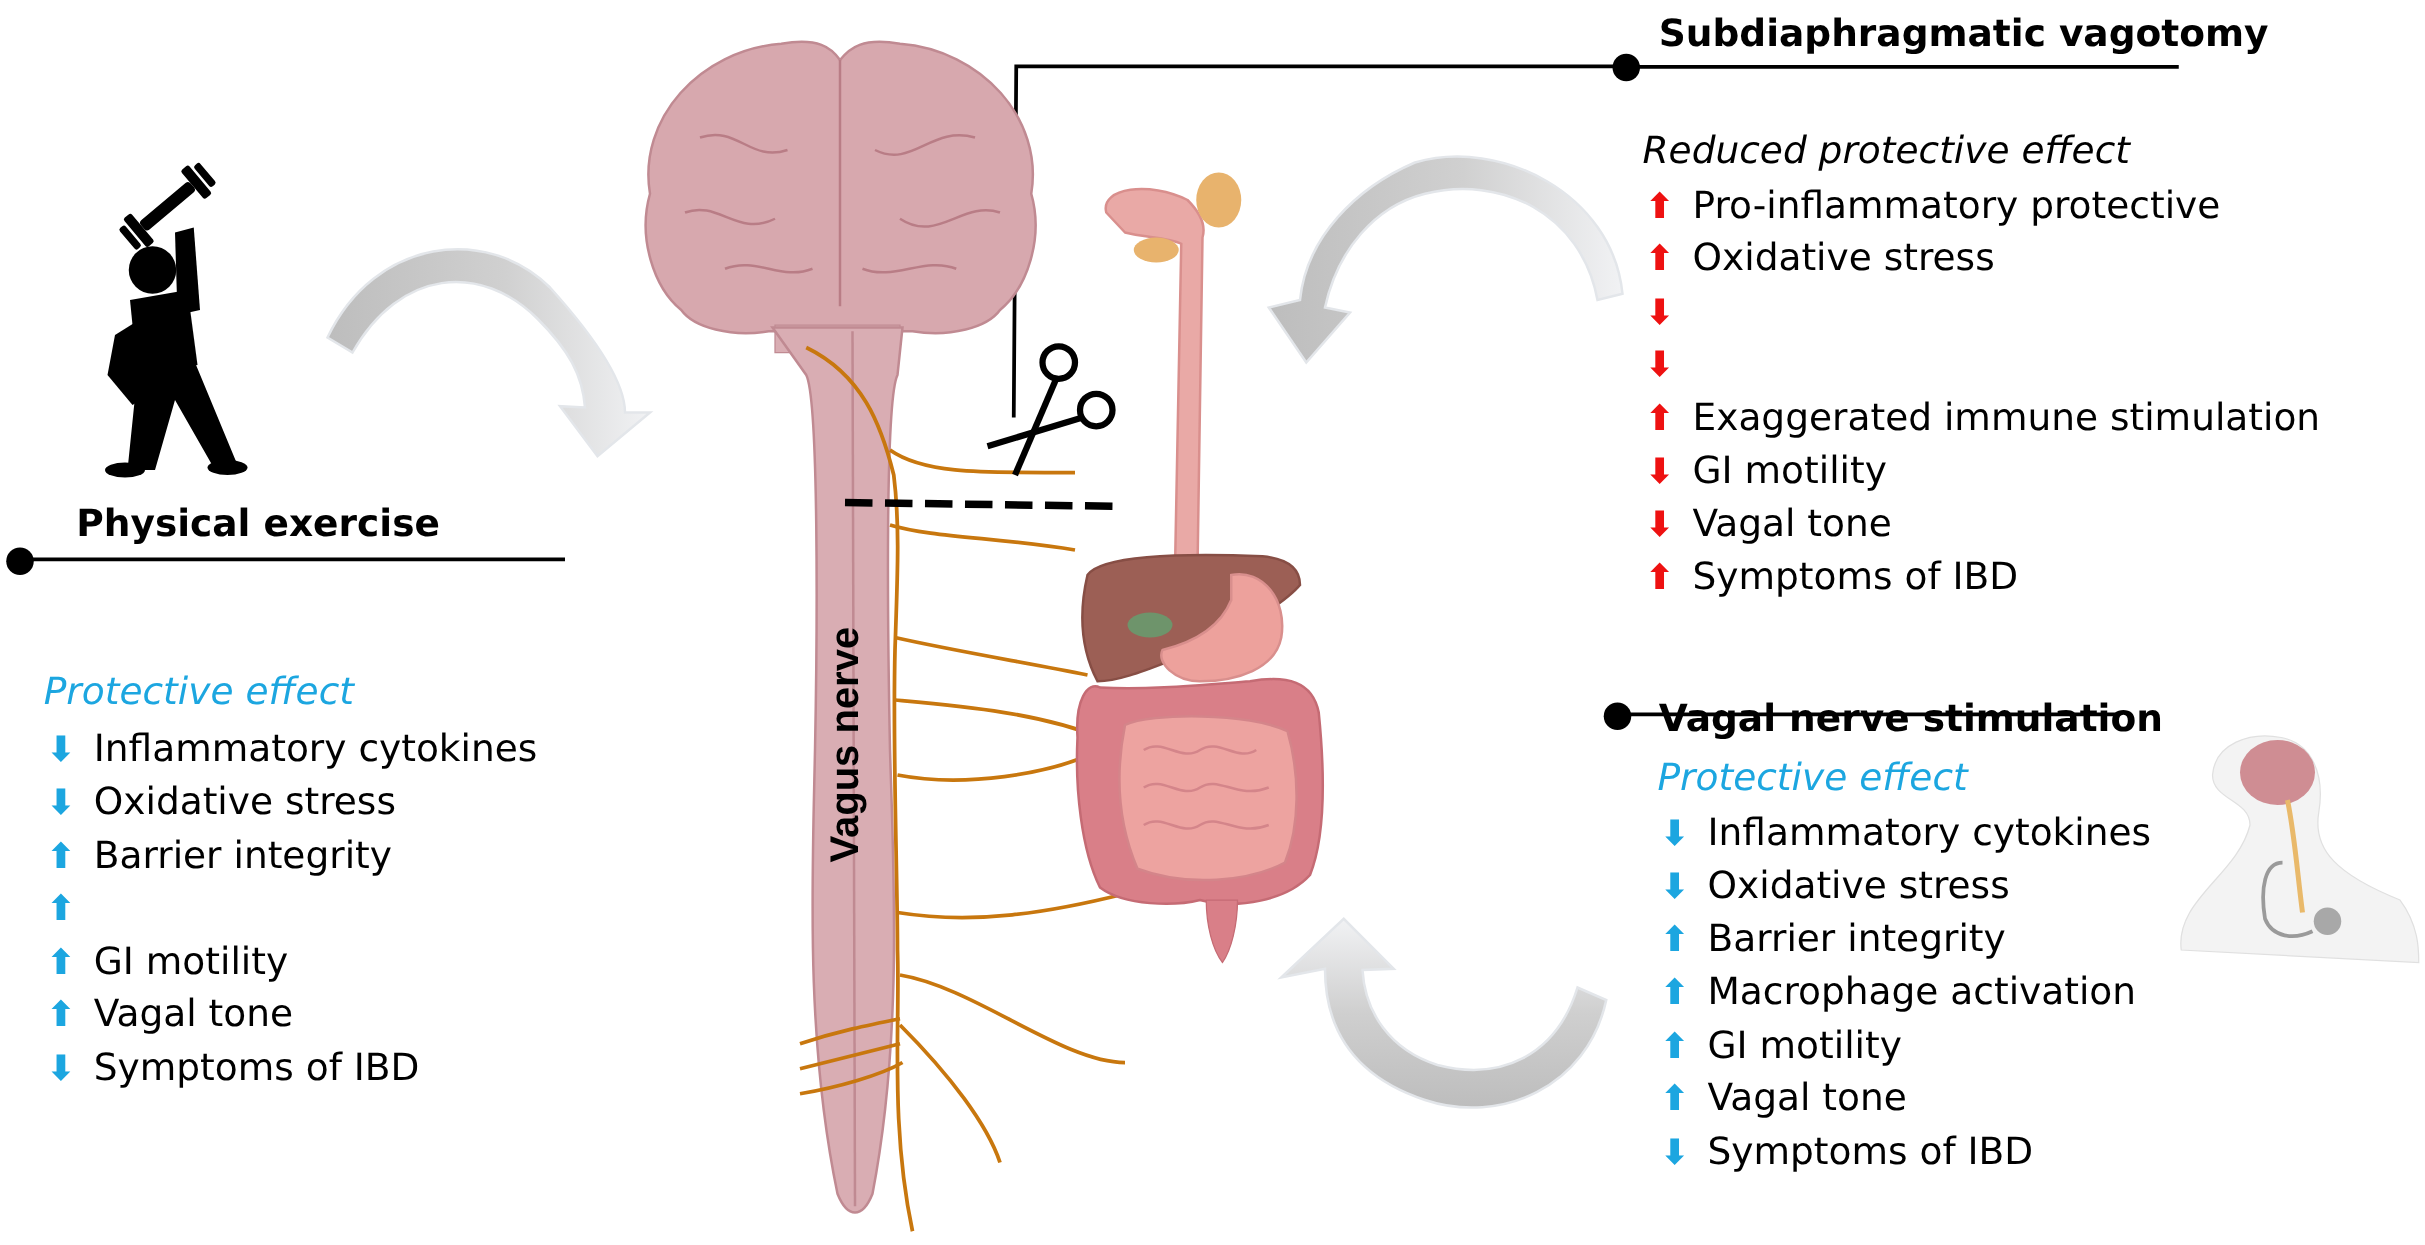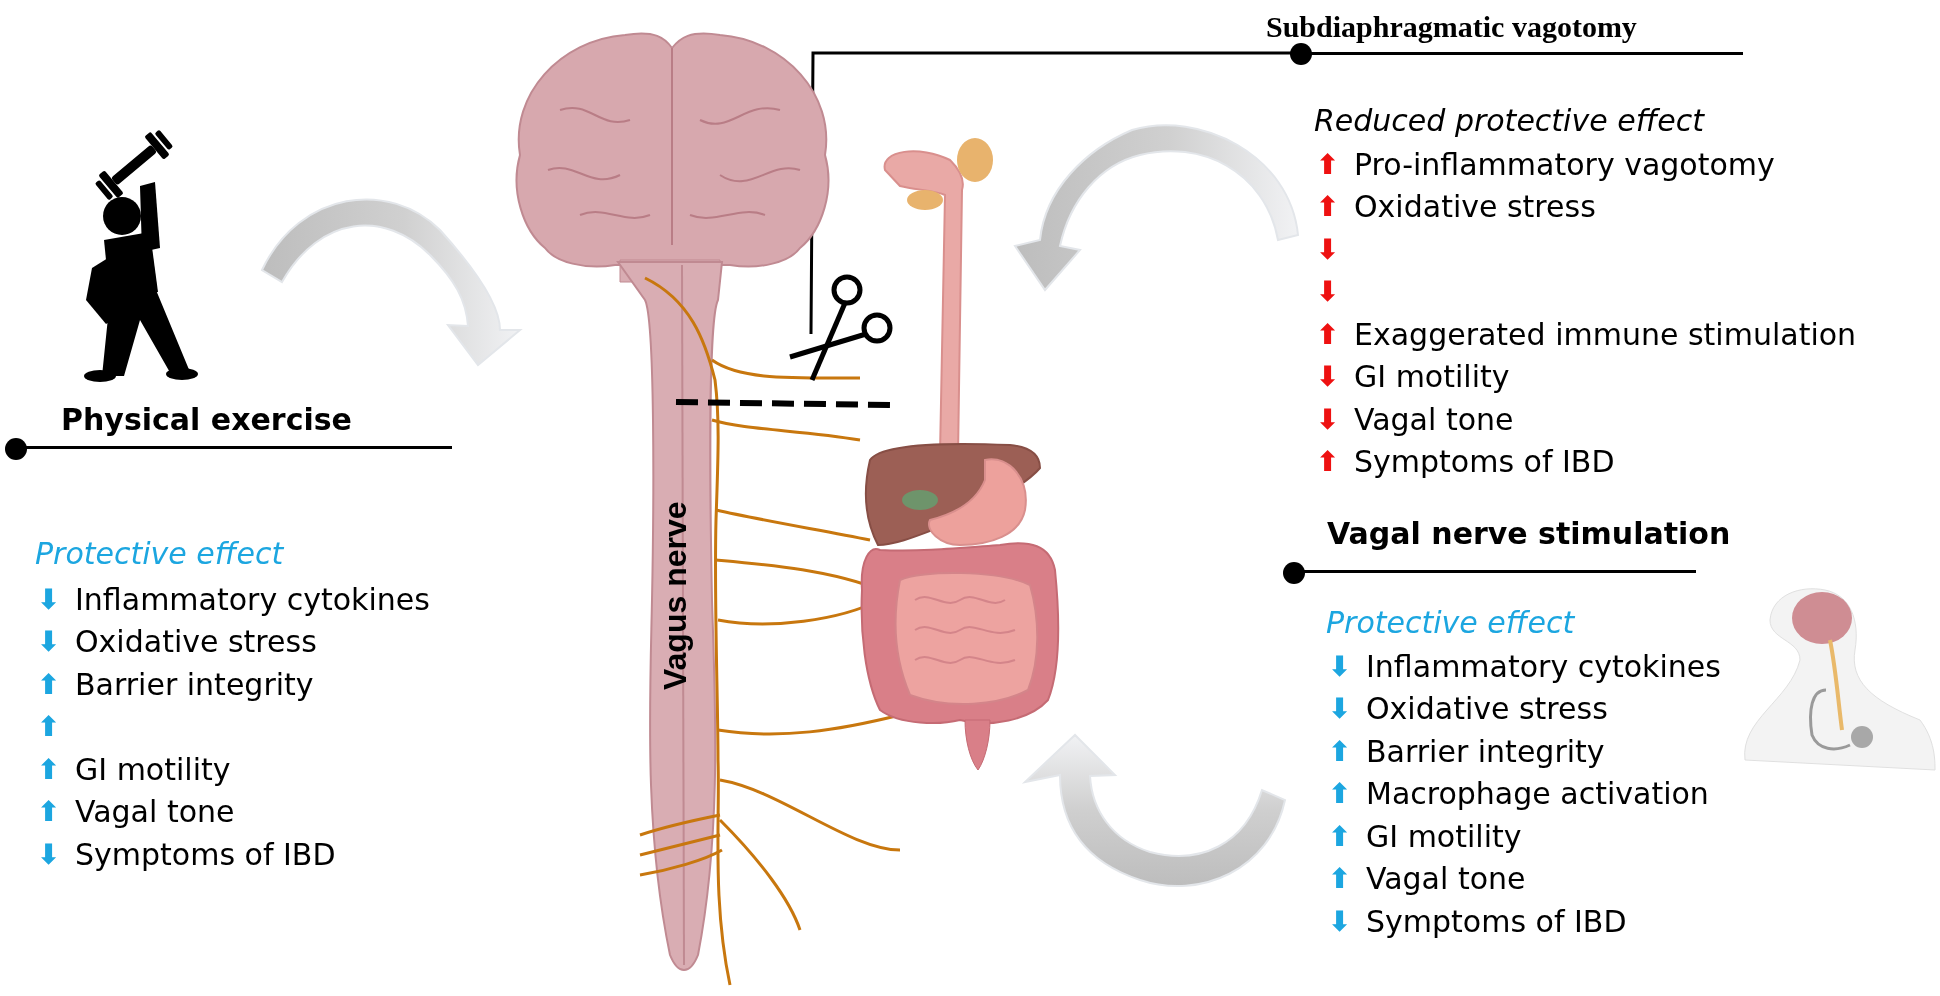--- a/index.html
+++ b/index.html
@@ -172,30 +172,30 @@
         <span>Vagal tone</span>
       </li>
     <li>
         <span class="arrow down blue">⬇</span>
         <span>Symptoms of IBD</span>
       </li>
   </ul>
 </div>
 
 <div>
-  <div class="heading" style="left:1266px; top:10px;font-family:Liberation Serif, serif;">Subdiaphragmatic vagotomy</div>
+  <div class="heading" style="left:1327px; top:10px;">Subdiaphragmatic vagotomy</div>
   <div class="dot" style="left:1290px; top:43px;"></div>
   <div class="rule" style="left:1302px; top:52px; width:441px;"></div>
 
   <div class="subhead" style="left:1314px; top:103px; color:#000;text-align:center;">Reduced protective effect</div>
 
   <ul class="list" style="left:1316px; top:143px;">
     <li>
         <span class="arrow up red">⬆</span>
-        <span>Pro-inflammatory vagotomy</span>
+        <span>Pro-inflammatory protective</span>
       </li>
     <li>
         <span class="arrow up red">⬆</span>
         <span>Oxidative stress</span>
       </li>
     <li>
         <span class="arrow down red">⬇</span>
       </li>
     <li>
         <span class="arrow down red">⬇</span>
@@ -213,21 +213,21 @@
         <span>Vagal tone</span>
       </li>
     <li>
         <span class="arrow up red">⬆</span>
         <span>Symptoms of IBD</span>
       </li>
   </ul>
 </div>
 
 <div>
-  <div class="heading" style="left:1327px; top:516px;text-align:right;">Vagal nerve stimulation</div>
+  <div class="heading" style="left:1327px; top:558px;text-align:right;">Vagal nerve stimulation</div>
   <div class="dot" style="left:1283px; top:562px;"></div>
   <div class="rule" style="left:1296px; top:570px; width:400px;"></div>
 
   <div class="subhead" style="left:1326px; top:605px; color:#1ca6e0;">Protective effect</div>
 
   <ul class="list" style="left:1328px; top:645px;">
     <li>
         <span class="arrow down blue">⬇</span>
         <span>Inflammatory cytokines</span>
       </li>

